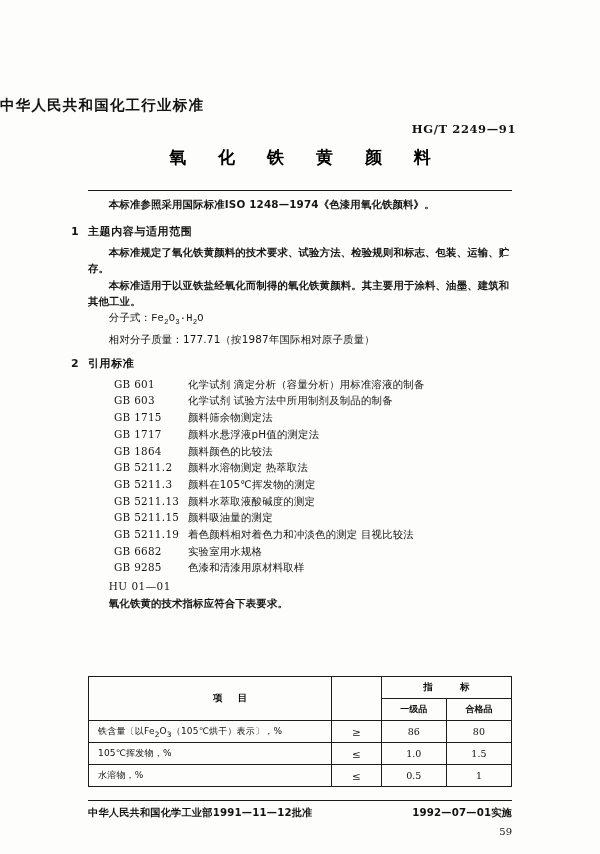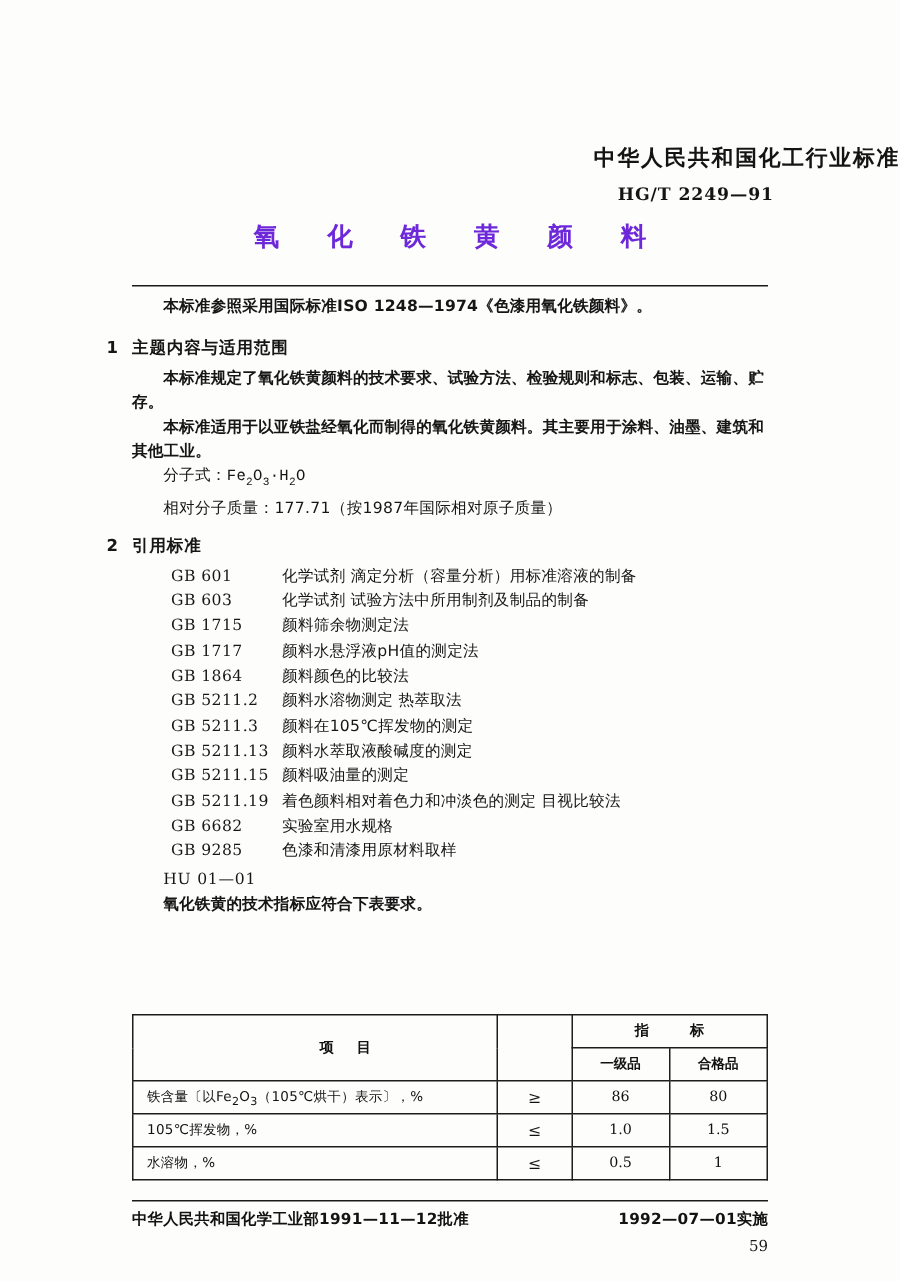--- a/index.html
+++ b/index.html
@@ -20,21 +20,21 @@
     left: 0; top: 0;
     width: 600px;
     height: 854px;
     background: #fdfdfc;
   }
   
   .doc-header {
     position: absolute;
     left: 0; right: 0;
     top: 96px;
-    text-align: right;
+    text-align: left;
   }
   .std-org {
     font-size: 14.5px;
     font-weight: bold;
     letter-spacing: 1.2px;
     color: #141414;
   }
   .std-code {
     position: absolute;
     right: 84px;
@@ -47,21 +47,21 @@
   }
   .doc-title {
     position: absolute;
     left: 0; right: 0;
     top: 146px;
     text-align: center;
     font-size: 17px;
     font-weight: bold;
     letter-spacing: 13px;
     text-indent: 13px;
-    color: #6d28d9;
+    color: #000000;
   }
   .rule {
     position: absolute;
     left: 88px;
     width: 424px;
     border-top: 1.1px solid #1a1a1a;
   }
   .rule-top { top: 190px; }
   .rule-foot { top: 800px; }
 

